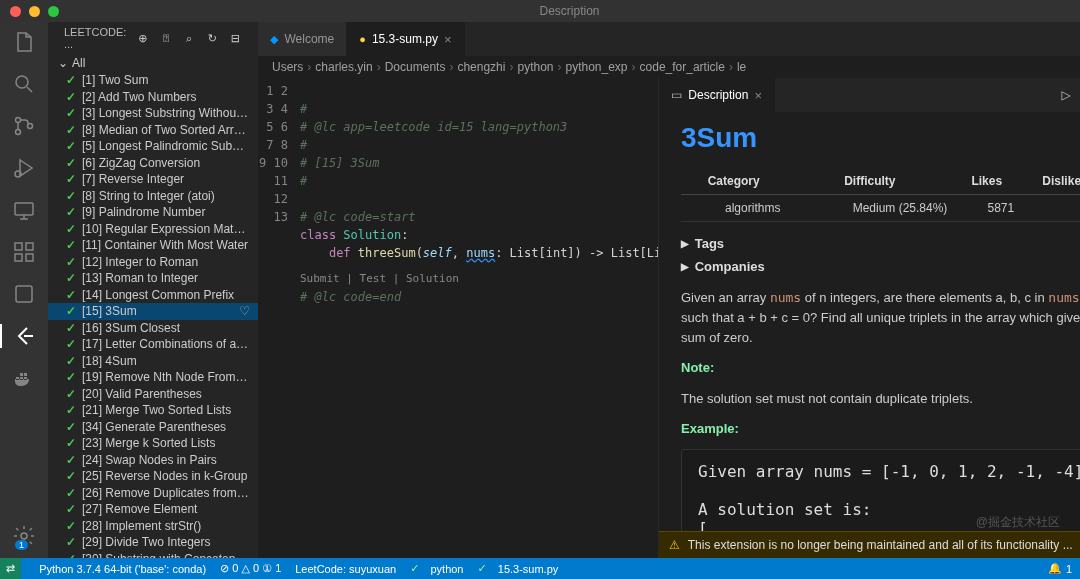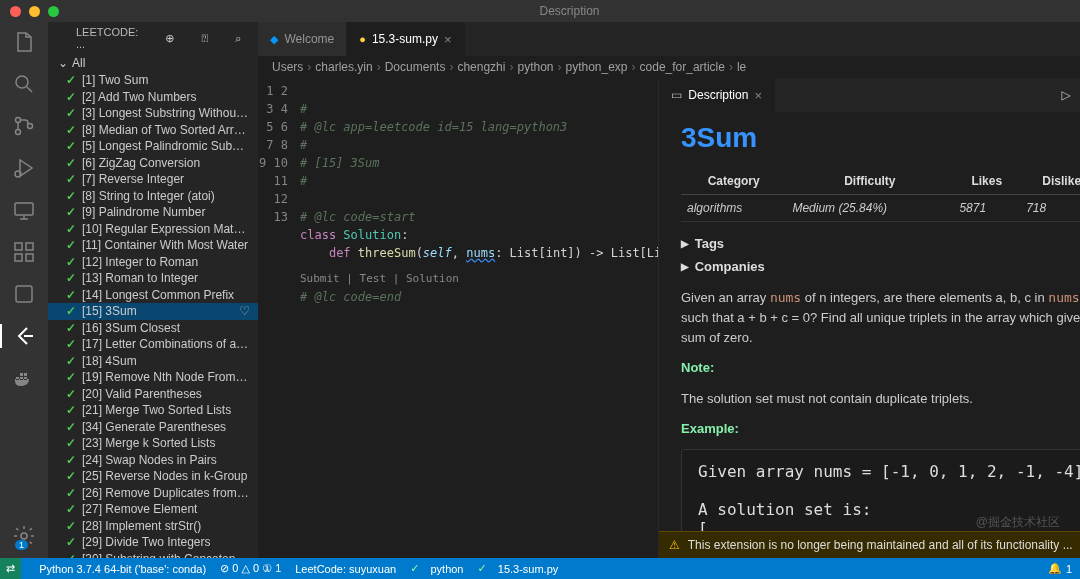--- a/index.html
+++ b/index.html
@@ -25,22 +25,22 @@
   display: flex; flex-direction: column; align-items: center; padding-top: 8px; gap: 18px;
 }
 .activitybar .aicon { width: 24px; height: 24px; display: flex; align-items: center; justify-content: center; color: #858585; cursor: pointer; }
 .activitybar .aicon.active { color: #fff; border-left: 2px solid #fff; width: 48px; }
 .activitybar .bottom { margin-top: auto; margin-bottom: 10px; position: relative; }
 .badge { position: absolute; bottom: -2px; right: 8px; background: #007acc; color: #fff; border-radius: 8px; font-size: 9px; padding: 0 4px; }
 .sidebar {
   width: 210px; background: #252526; display: flex; flex-direction: column; overflow: hidden;
 }
 .sb-header {
-  height: 32px; display: flex; align-items: center; gap: 27px;
-  padding: 0 28px; color: #bbb; font-size: 11px;
+  height: 32px; display: flex; align-items: center; gap: 10px;
+  padding: 0 16px; color: #bbb; font-size: 11px;
 }
 .sb-header .ico { width: 16px; height: 16px; display: flex; align-items: center; justify-content: center; color: #ccc; }
 .sb-all { padding: 2px 10px; display: flex; align-items: center; gap: 4px; color: #ccc; font-size: 12px; }
 .problist { flex: 1; overflow-y: auto; }
 .problist::-webkit-scrollbar { width: 10px; }
 .problist::-webkit-scrollbar-thumb { background: #4a4a4a; }
 .prob-row {
   display: flex; align-items: center; padding: 1px 8px 1px 18px; height: 16.5px;
   font-size: 12px; color: #cccccc; cursor: pointer; white-space: nowrap; overflow: hidden;
 }
@@ -74,21 +74,21 @@
 .c-var { color: #9cdcfe; text-decoration: underline wavy #3794ff; }
 .c-pun { color: #d4d4d4; }
 .code-actions { color: #888; font-size: 11px; margin-top: 8px; }
 .minimap { width: 50px; background: #1e1e1e; opacity: 0.5; }
 .desc-pane { flex: 1; background: #1e1e1e; border-left: 1px solid #2a2a2a; display: flex; flex-direction: column; }
 .desc-tabs { height: 34px; background: #252526; display: flex; align-items: stretch; }
 .desc-body { flex: 1; overflow-y: auto; padding: 10px 22px; font-size: 13px; color: #ccc; position: relative; }
 .desc-body h1 { color: #3794ff; font-size: 28px; font-weight: 600; margin-bottom: 14px; }
 .stats-tbl { width: 100%; border-collapse: collapse; font-size: 12px; margin-bottom: 10px; }
 .stats-tbl th { text-align: center; color: #ddd; padding: 6px; border-bottom: 1px solid #444; font-weight: 600; }
-.stats-tbl td { text-align: left; color: #ccc; padding: 6px; border-bottom: 1px solid #333; font-style: italic; }
+.stats-tbl td { text-align: right; color: #ccc; padding: 6px; border-bottom: 1px solid #333; }
 .disclosure { display: flex; align-items: center; gap: 6px; padding: 4px 0; color: #ddd; font-weight: 600; font-size: 13px; cursor: pointer; }
 .disclosure .tri { font-size: 10px; }
 .ptext { margin-top: 10px; line-height: 1.55; color: #ccc; }
 .ptext code { color: #ce9178; }
 .ptext b { color: #86efac; }
 pre.example {
   margin-top: 10px; padding: 12px 16px; background: #1b1b1b;
   border: 1px solid #333; border-radius: 3px;
   font-family: Menlo, monospace; font-size: 16px; color: #ddd; white-space: pre;
 }

